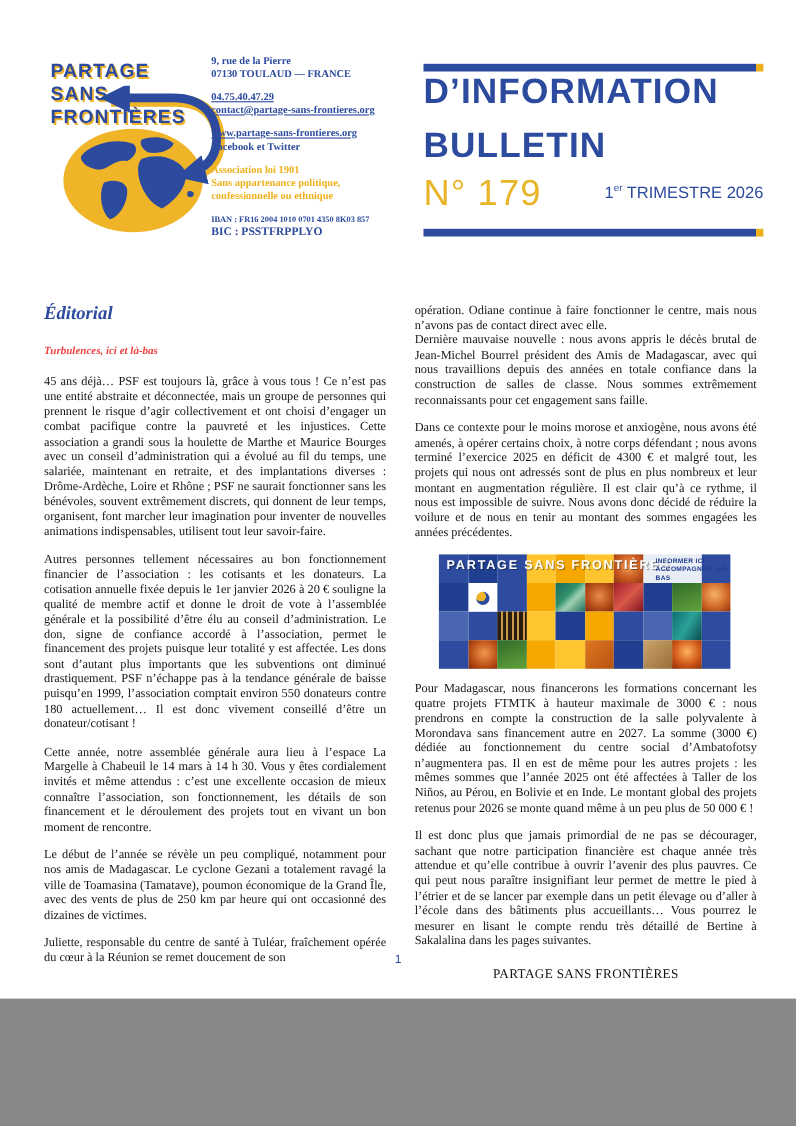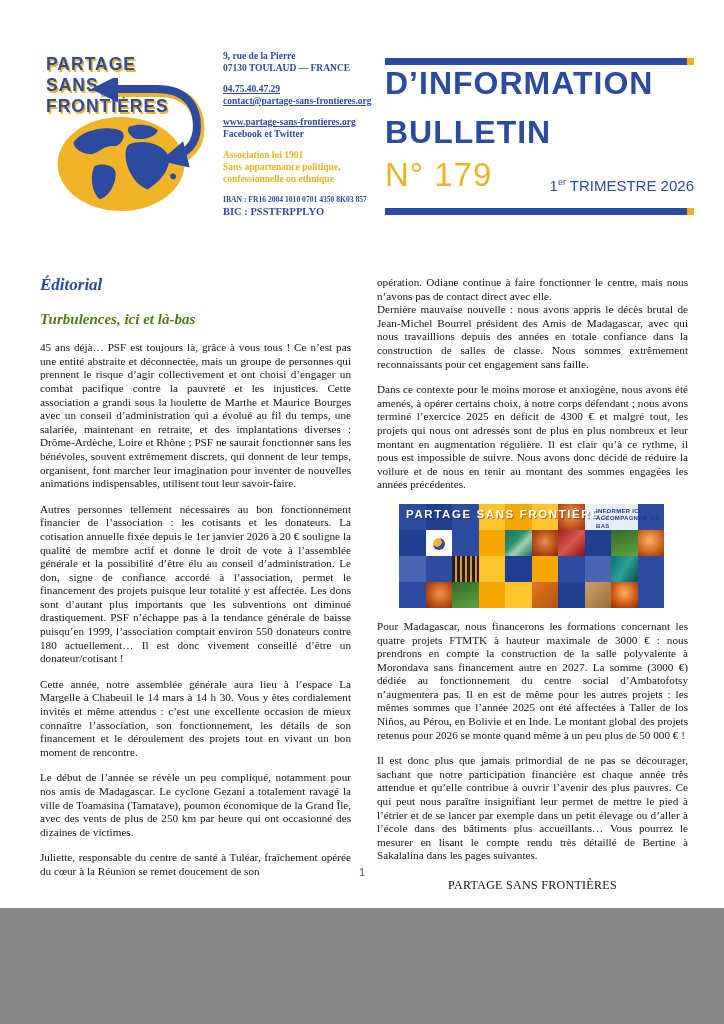--- a/index.html
+++ b/index.html
@@ -7,46 +7,46 @@
         font-family:"Liberation Serif",serif;overflow:hidden;}
 
   
   .logo-text{position:absolute;left:46px;top:54px;font-family:"Liberation Sans",sans-serif;
              font-weight:bold;font-size:17.5px;line-height:21px;color:#2d4b9e;
              letter-spacing:1px;text-shadow:1.5px 1.5px 0 #f0b429;}
   .globe{position:absolute;left:55px;top:115px;}
   .arrow{position:absolute;left:92px;top:78px;}
 
   
-  .contact{position:absolute;left:223px;top:50px;width:175px;color:#2d4b9e;
+  .contact{position:absolute;left:192px;top:50px;width:175px;color:#2d4b9e;
            font-size:9.5px;line-height:12px;font-weight:bold;}
   .contact .grp{margin-bottom:9px;}
   .contact .lnk{text-decoration:underline;cursor:pointer;}
   .contact .plain{font-weight:bold;}
   .contact .assoc{color:#eeb11c;}
   .contact .iban{font-size:7.6px;font-weight:bold;letter-spacing:0;}
   .contact .bic{font-size:10.5px;}
 
   
   .masthead{position:absolute;left:385px;top:58px;width:309px;font-family:"Liberation Sans",sans-serif;}
   .bar{height:7px;background:linear-gradient(to right,#2d4b9e calc(100% - 7px),#eeb11c calc(100% - 7px));}
   .mast-title{color:#2d4b9e;font-weight:bold;font-size:32px;letter-spacing:1px;line-height:36px;margin-top:13px;}
-  .mast-row{display:flex;align-items:flex-end;justify-content:space-between;margin-top:6px;margin-bottom:14px;gap:44px;}
+  .mast-row{display:flex;align-items:center;justify-content:space-between;margin-top:6px;margin-bottom:14px;gap:44px;}
   .issue{color:#e8b428;font-size:33px;letter-spacing:1px;font-weight:normal;}
   .period{color:#2d4b9e;font-size:15px;font-weight:normal;}
   .period sup{font-size:9px;}
 
   
   .col{position:absolute;width:311px;font-size:11.2px;line-height:13.6px;color:#141414;text-align:justify;}
   .col-left{left:40px;top:278px;}
   .col-right{left:377px;top:276px;}
   .col p{margin:0 0 12px 0;}
   .col p.nogap{margin-bottom:0;}
   h1.ed{font-size:17px;font-style:italic;font-weight:bold;color:#2d4b9e;margin:0 0 21px 0;text-align:left;}
-  h2.ed{font-size:15px;font-style:italic;font-weight:bold;color:#4d7c0f;margin:0 0 15px 0;text-align:left;}
+  h2.ed{font-size:10px;font-style:italic;font-weight:bold;color:#ef4444;margin:0 0 15px 0;text-align:left;}
   .signature{text-align:center;margin-top:16px;font-size:12px;letter-spacing:.3px;color:#141414;}
 
   
   .banner{position:relative;width:265px;height:104px;margin:11px 0 12px 22px;}
   .mosaic{display:grid;grid-template-columns:repeat(10,26.5px);grid-template-rows:repeat(4,26px);}
   .m{width:26.5px;height:26px;}
   .m-b1{background:#2e4c9f;} .m-b2{background:#213f90;} .m-b3{background:#4a66b2;}
   .m-g1{background:#f6a800;} .m-g2{background:#ffc52e;} .m-wht{background:#e9edf5;}
   .m-face1{background:radial-gradient(circle at 50% 42%,#f2a05a 0%,#c85a20 55%,#8f3410 100%);}
   .m-face2{background:radial-gradient(circle at 50% 45%,#e88f4a 0%,#b44a18 60%,#7a2a0c 100%);}

